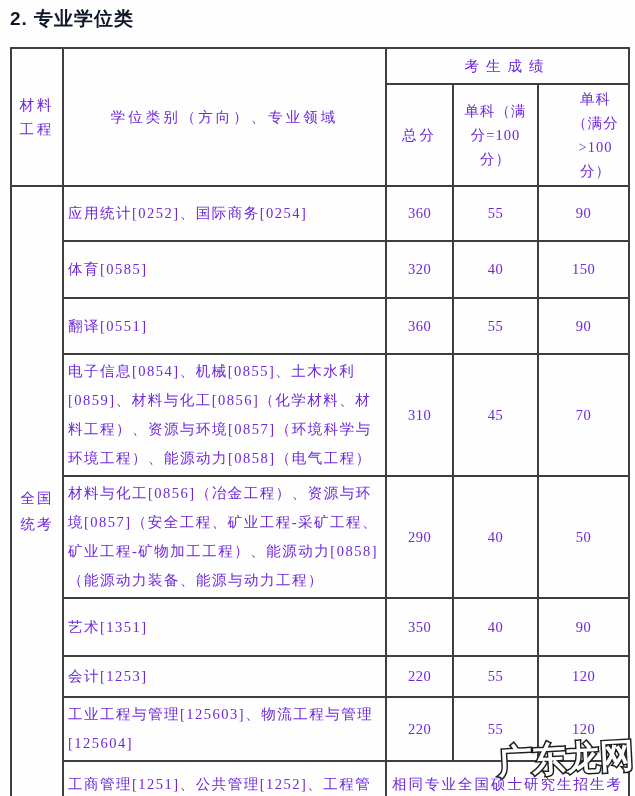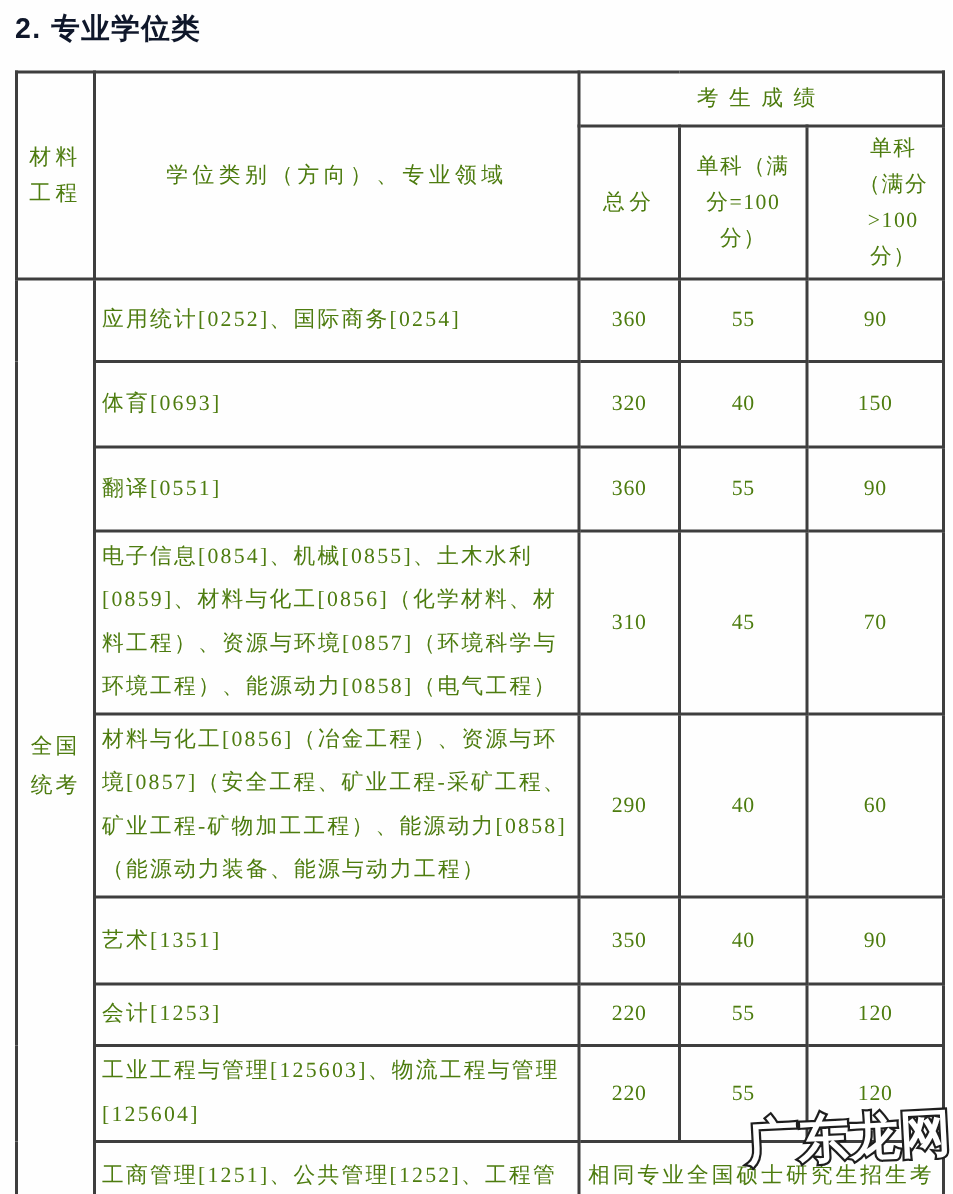--- a/index.html
+++ b/index.html
@@ -32,21 +32,21 @@
     top: 47px;
     width: 618px;
     border-collapse: collapse;
     table-layout: fixed;
     background: #fefefe;
   }
   table.score-table td, table.score-table th {
     border: 2px solid #3e3e3e;
     font-weight: normal;
     font-size: 14.5px;
-    color: #4d7c0f;
+    color: #6d28d9;
     vertical-align: middle;
     padding: 2px 4px;
     overflow: hidden;
   }
   .hdr {
     text-align: center;
     letter-spacing: 3px;
     line-height: 24px;
   }
   .hdr-score {
@@ -120,21 +120,21 @@
 
       <tr style="height:55px;">
         <td class="exam-col" rowspan="9">全国统考</td>
         <td class="program-cell">应用统计[0252]、国际商务[0254]</td>
         <td class="num-cell">360</td>
         <td class="num-cell">55</td>
         <td class="num-cell">90</td>
       </tr>
 
       <tr style="height:57px;">
-        <td class="program-cell">体育[0693]</td>
+        <td class="program-cell">体育[0585]</td>
         <td class="num-cell">320</td>
         <td class="num-cell">40</td>
         <td class="num-cell">150</td>
       </tr>
 
       <tr style="height:56px;">
         <td class="program-cell">翻译[0551]</td>
         <td class="num-cell">360</td>
         <td class="num-cell">55</td>
         <td class="num-cell">90</td>
@@ -144,21 +144,21 @@
         <td class="program-cell">电子信息[0854]、机械[0855]、土木水利[0859]、材料与化工[0856]（化学材料、材料工程）、资源与环境[0857]（环境科学与环境工程）、能源动力[0858]（电气工程）</td>
         <td class="num-cell">310</td>
         <td class="num-cell">45</td>
         <td class="num-cell">70</td>
       </tr>
 
       <tr style="height:115px;">
         <td class="program-cell">材料与化工[0856]（冶金工程）、资源与环境[0857]（安全工程、矿业工程-采矿工程、矿业工程-矿物加工工程）、能源动力[0858]（能源动力装备、能源与动力工程）</td>
         <td class="num-cell">290</td>
         <td class="num-cell">40</td>
-        <td class="num-cell">60</td>
+        <td class="num-cell">50</td>
       </tr>
 
       <tr style="height:58px;padding-left:24px;">
         <td class="program-cell">艺术[1351]</td>
         <td class="num-cell">350</td>
         <td class="num-cell">40</td>
         <td class="num-cell">90</td>
       </tr>
 
       <tr style="height:41px;">

